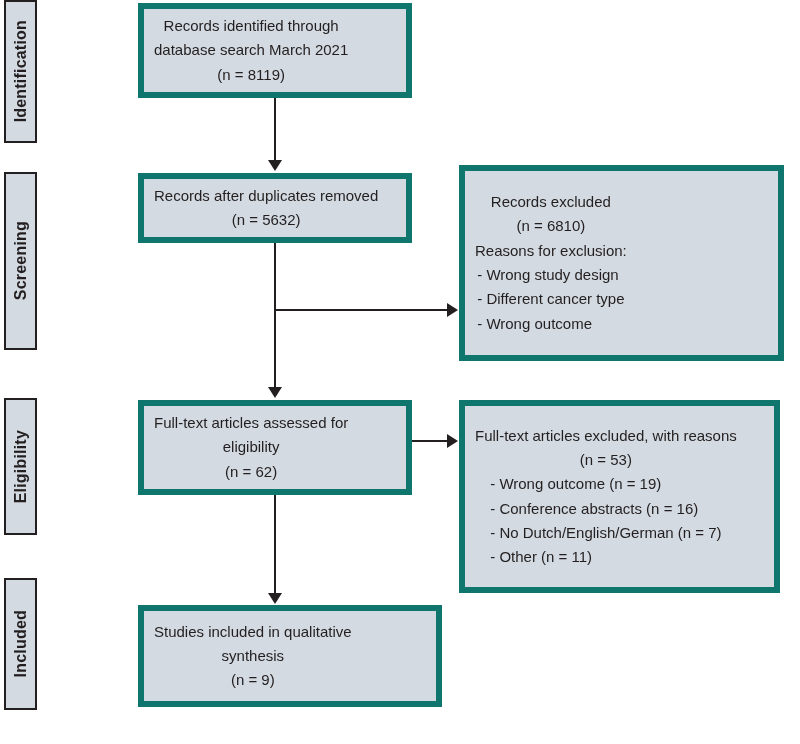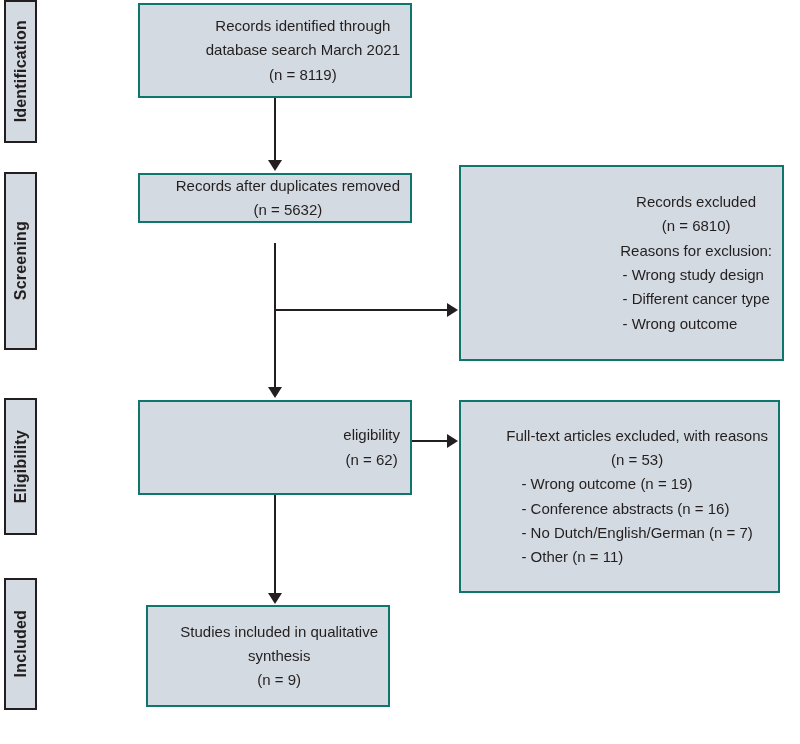--- a/index.html
+++ b/index.html
@@ -34,24 +34,24 @@
     color: #231f20;
     letter-spacing: 0.2px;
     white-space: nowrap;
   }
 
   
   .flow-box {
     position: absolute;
     box-sizing: border-box;
     background: #d3dae1;
-    border: 2px solid #0f766e;
+    border: 6px solid #0f766e;
     display: flex;
     align-items: center;
-    justify-content: flex-end;
+    justify-content: flex-start;
     padding: 6px 10px;
   }
   .box-inner {
     text-align: center;
     font-size: 15px;
     line-height: 1.62;
     color: #231f20;
   }
   .box-inner .line { display: block; white-space: nowrap; }
   .reason-list {
@@ -112,21 +112,21 @@
     <div class="box-inner">
       <span class="line">Records identified through</span>
       <span class="line">database search March 2021</span>
       <span class="line">(n = 8119)</span>
     </div>
   </div>
 
   <div class="conn conn-v" style="left:274px; top:98px; height:63px;"></div>
   <div class="arrow-down" style="left:268px; top:160px;"></div>
 
-  <div class="flow-box" style="left:138px; top:173px; width:274px; height:50px;">
+  <div class="flow-box" style="left:138px; top:173px; width:274px; height:70px;">
     <div class="box-inner">
       <span class="line">Records after duplicates removed</span>
       <span class="line">(n = 5632)</span>
     </div>
   </div>
 
   <div class="conn conn-v" style="left:274px; top:243px; height:145px;"></div>
   <div class="arrow-down" style="left:268px; top:387px;"></div>
 
   <div class="conn conn-h" style="left:274px; top:309px; width:174px;"></div>
@@ -140,20 +140,21 @@
       <span class="reason-list">
         <span class="line">- Wrong study design</span>
         <span class="line">- Different cancer type</span>
         <span class="line">- Wrong outcome</span>
       </span>
     </div>
   </div>
 
   <div class="flow-box" style="left:138px; top:400px; width:274px; height:95px;">
     <div class="box-inner">
+      <span class="line">Full-text articles assessed for</span>
       <span class="line">eligibility</span>
       <span class="line">(n = 62)</span>
     </div>
   </div>
 
   <div class="conn conn-h" style="left:412px; top:440px; width:36px;"></div>
   <div class="arrow-right" style="left:447px; top:434px;"></div>
 
   <div class="conn conn-v" style="left:274px; top:495px; height:99px;"></div>
   <div class="arrow-down" style="left:268px; top:593px;"></div>
@@ -164,21 +165,21 @@
       <span class="line">(n = 53)</span>
       <span class="reason-list">
         <span class="line">- Wrong outcome (n = 19)</span>
         <span class="line">- Conference abstracts (n = 16)</span>
         <span class="line">- No Dutch/English/German (n = 7)</span>
         <span class="line">- Other (n = 11)</span>
       </span>
     </div>
   </div>
 
-  <div class="flow-box" style="left:146px; top:605px; width:244px; height:102px;">
+  <div class="flow-box" style="left:138px; top:605px; width:304px; height:102px;">
     <div class="box-inner">
       <span class="line">Studies included in qualitative</span>
       <span class="line">synthesis</span>
       <span class="line">(n = 9)</span>
     </div>
   </div>
 
 </div>
 
 </body></html>

